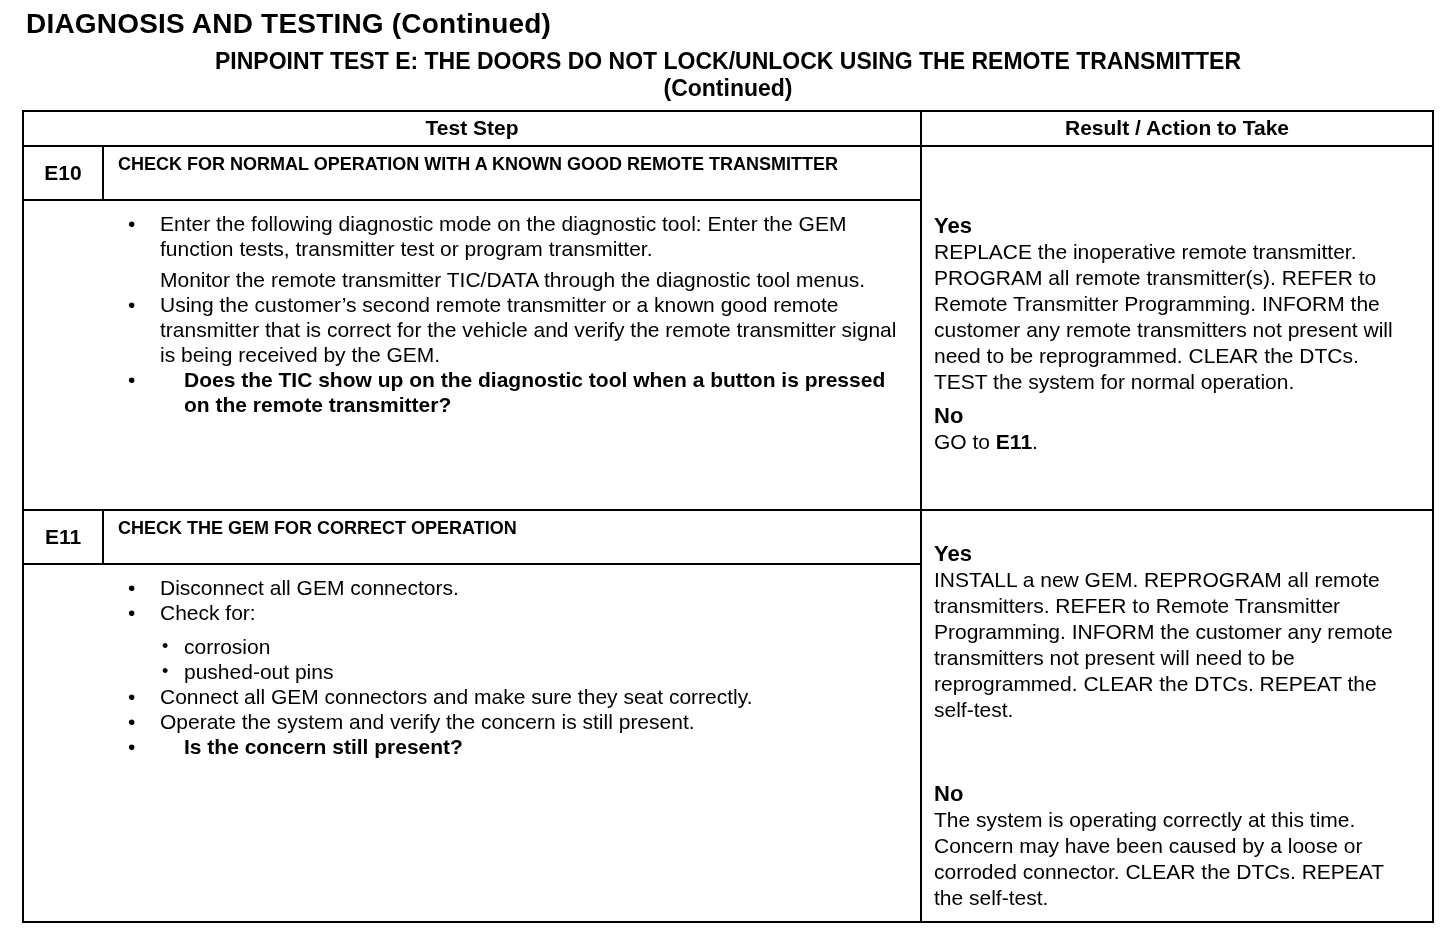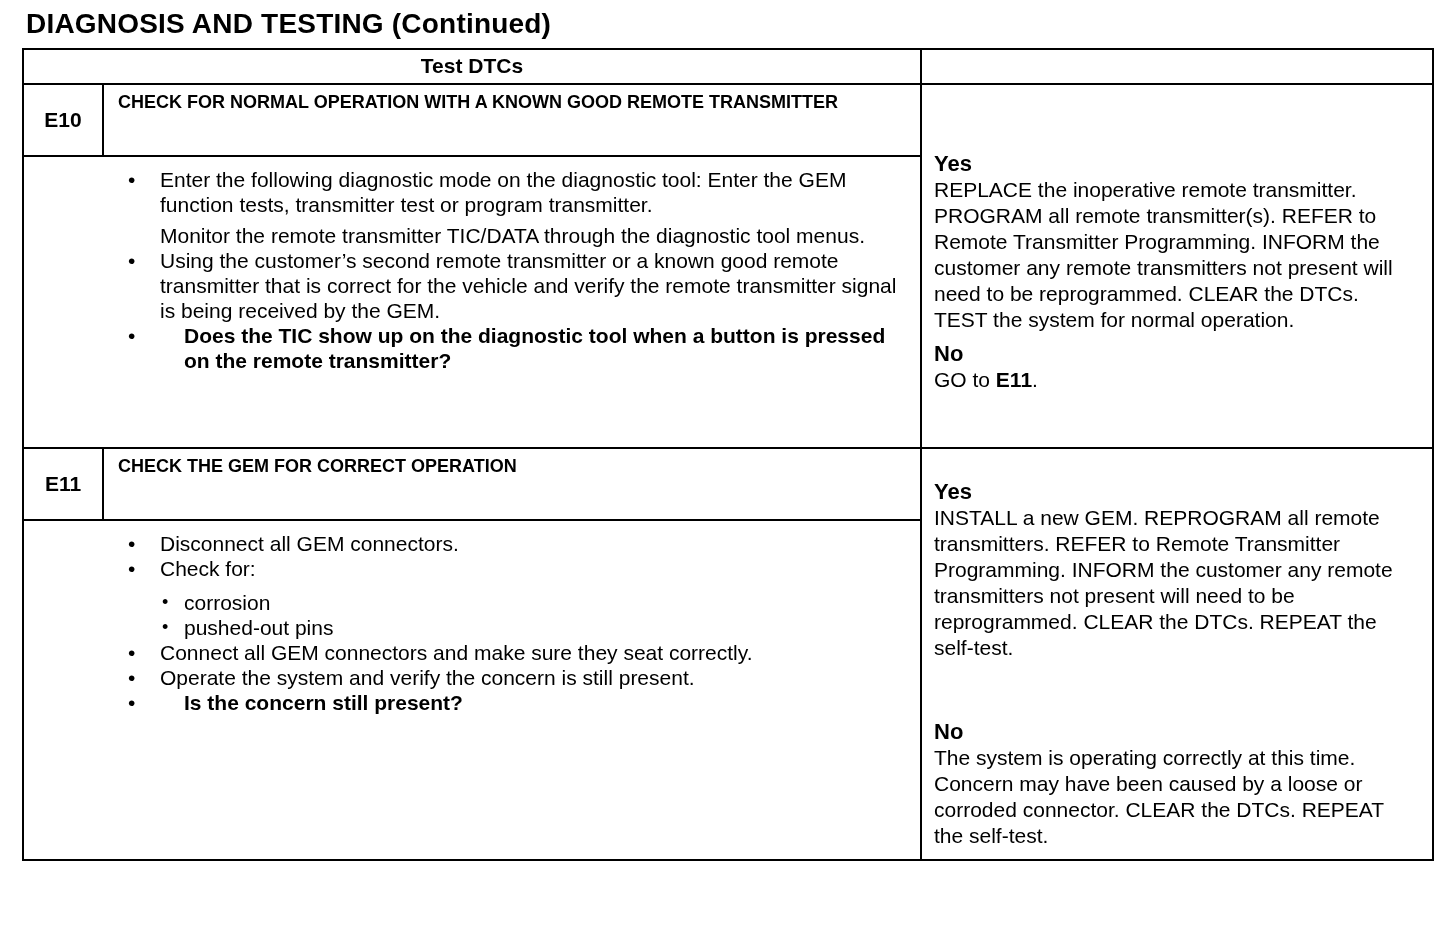--- a/index.html
+++ b/index.html
@@ -56,21 +56,21 @@
     flex-direction: column;
   }
   .idrow { display: flex; border-bottom: 2px solid #000; }
   .idcell {
     width: 80px;
     border-right: 2px solid #000;
     box-sizing: border-box;
     font-weight: bold;
     font-size: 21px;
     text-align: center;
-    padding: 23px 0;
+    padding: 14px 0;
   }
   .titlecell {
     flex: 1;
     font-weight: bold;
     font-size: 18px;
     line-height: 26px;
     padding: 4px 14px 6px 14px;
   }
 
   .steps {
@@ -116,25 +116,30 @@
   .row-e10 { min-height: 362px; }
   .row-e11 { min-height: 402px; }
 </style>
 </head>
 <body>
 
 <div class="page">
 
   <h1 class="main-title">DIAGNOSIS AND TESTING (Continued)</h1>
 
+  <div class="subtitle">
+    <div>PINPOINT TEST  E: THE DOORS DO NOT LOCK/UNLOCK USING THE REMOTE TRANSMITTER</div>
+    <div>(Continued)</div>
+  </div>
 
   <div class="ptable">
 
     <div class="thead">
-      <div class="th left">Test DTCs</div>
+      <div class="th left">Test Step</div>
+      <div class="th right">Result / Action to Take</div>
     </div>
 
     <div class="trow row-e10">
       <div class="tcell-left">
         <div class="idrow">
           <div class="idcell">E10</div>
           <div class="titlecell">CHECK FOR NORMAL OPERATION WITH A KNOWN GOOD REMOTE TRANSMITTER</div>
         </div>
         <div class="steps">
           <div class="step-item">

